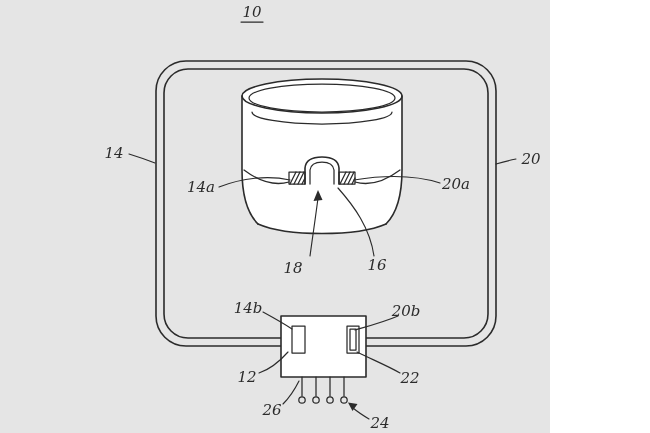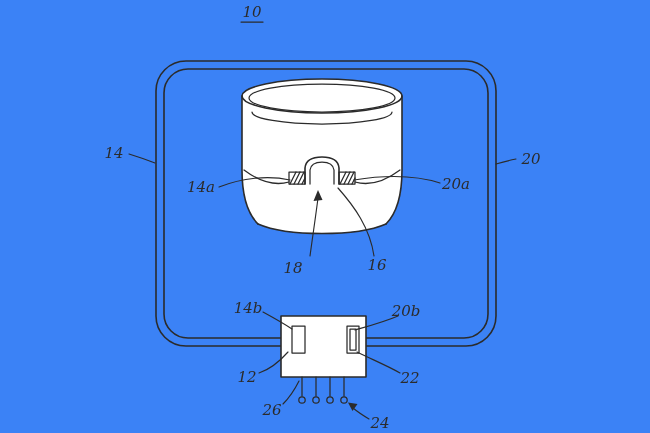--- a/index.html
+++ b/index.html
@@ -2,23 +2,23 @@
 <html><head>
 <meta charset="utf-8">
 <style>
   html, body {
     margin: 0;
     padding: 0;
     background: #ffffff;
   }
   .stage {
     position: relative;
-    width: 650px;
+    width: 550px;
     height: 433px;
-    background: #3b82f6;
+    background: #e5e5e5;
     overflow: hidden;
     font-family: "DejaVu Serif", serif;
   }
   svg {
     position: absolute;
     left: 0;
     top: 0;
   }
   .ref-label {
     font-family: "DejaVu Serif", serif;

